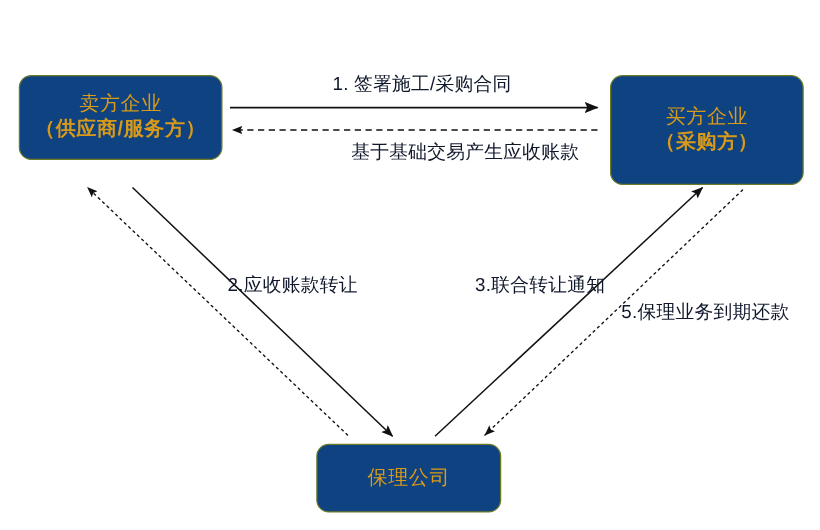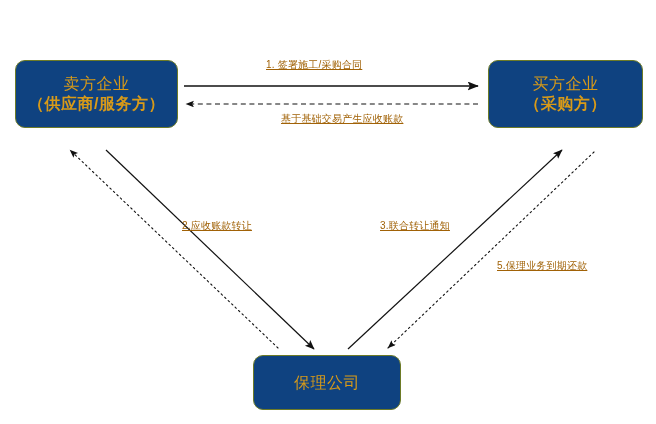--- a/index.html
+++ b/index.html
@@ -22,38 +22,37 @@
     display:flex;
     align-items:center;
     justify-content:center;
     text-align:center;
     line-height:1.22;
     font-size:16px;
     letter-spacing:0.5px;
     box-sizing:border-box;
   }
   #node-seller{left:15px;top:60px;width:163px;height:68px;}
-  #node-buyer{left:488px;top:60px;width:155px;height:68px;}
+  #node-buyer{left:488px;top:60px;width:155px;height:88px;}
   #node-factor{left:253px;top:355px;width:148px;height:55px;}
   .node .line2{display:block;font-weight:bold;}
 
   .edge-label{
     position:absolute;
-    color:#a16207;
-    font-size:10px;
+    color:#0f172a;
+    font-size:15px;
     white-space:nowrap;
     letter-spacing:0.2px;
-    text-decoration:underline;
   }
   #lbl-1{left:266px;top:58px;}
   #lbl-contract{left:248px;top:112px;margin-left:33px;}
   #lbl-2{left:182px;top:198px;margin-top:21px;}
   #lbl-3{left:380px;top:198px;margin-top:21px;}
   #lbl-4{left:58px;top:255px;}
-  #lbl-5{left:497px;top:259px;}
+  #lbl-5{left:497px;top:240px;}
 </style>
 </head>
 <body>
 
 <div id="stage">
 
   <svg class="layer" viewBox="0 0 656 424" xmlns="http://www.w3.org/2000/svg">
     <defs>
       <marker id="ah" markerWidth="9" markerHeight="9" refX="7.4" refY="3.2" orient="auto" markerUnits="strokeWidth">
         <path d="M0,0 L8,3.2 L0,6.4 L1.6,3.2 z" fill="#111111"></path>

